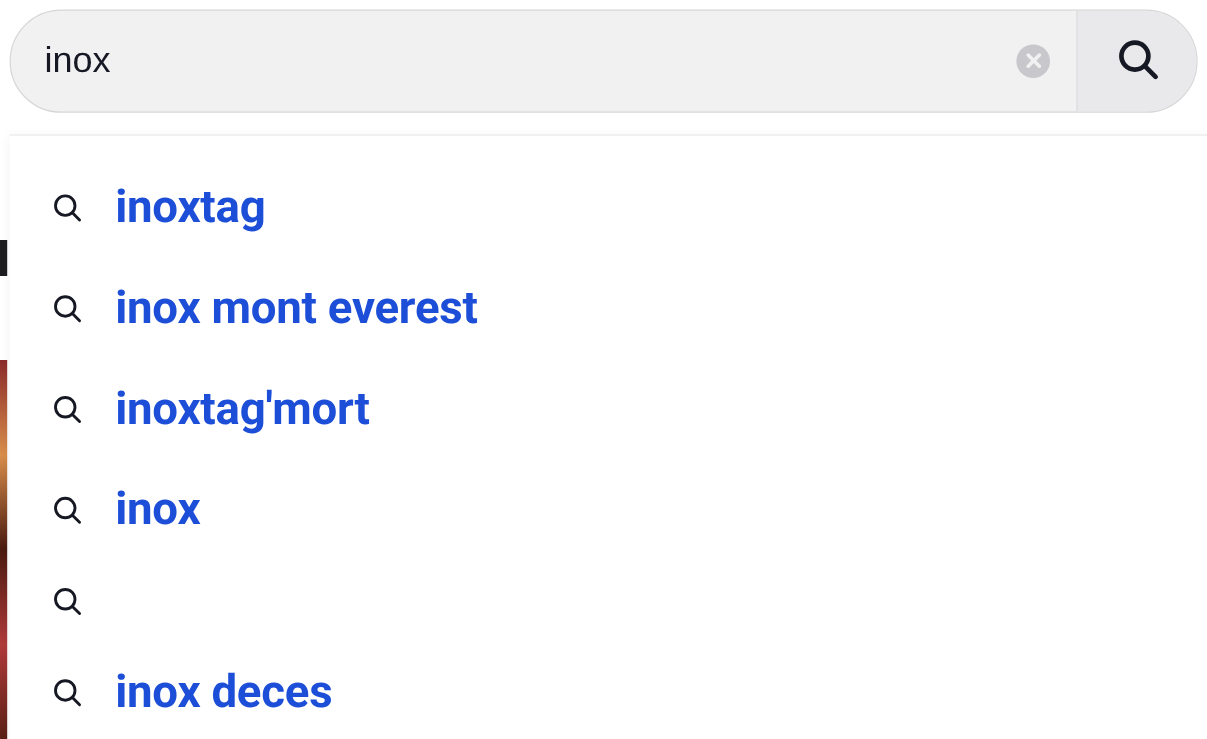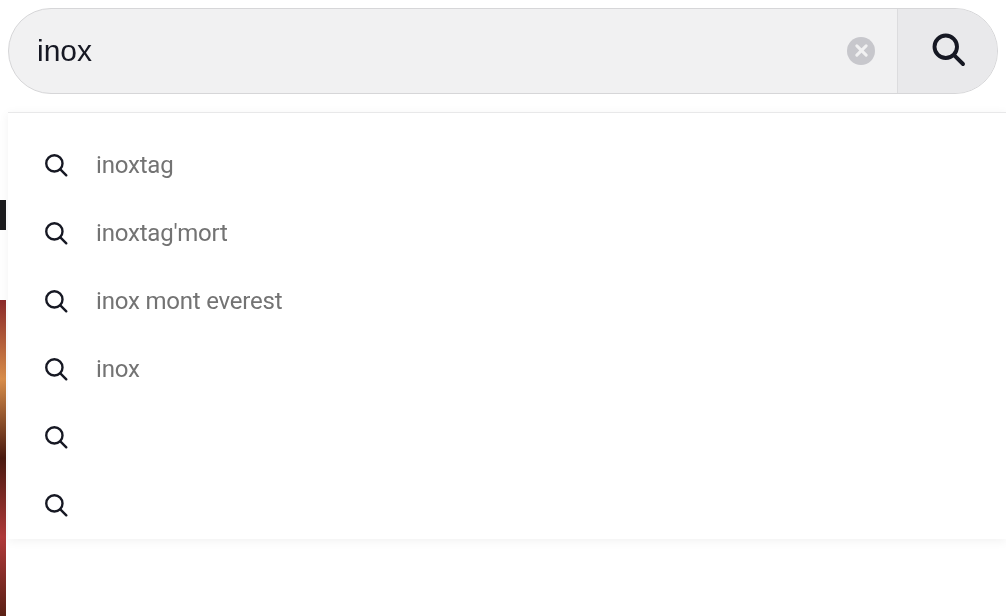--- a/index.html
+++ b/index.html
@@ -96,23 +96,23 @@
       flex-shrink: 0;
       display: flex;
       align-items: center;
       justify-content: center;
     }
     .suggestion-icon svg {
       width: 26px;
       height: 26px;
     }
     .suggestion-text {
-      font-size: 24px;
-      font-weight: 400;
-      color: #737373;
+      font-size: 38px;
+      font-weight: 700;
+      color: #1d4ed8;
       letter-spacing: -0.2px;
     }
     .left-edge-fragment {
       position: absolute;
       left: 0;
       top: 200px;
       width: 6px;
       height: 30px;
       background: #1d1d1f;
     }
@@ -160,49 +160,50 @@
     </span>
     <span class="suggestion-text">inoxtag</span>
   </div>
   <div class="suggestion-item">
     <span class="suggestion-icon">
       <svg viewBox="0 0 24 24" fill="none" stroke="#161823" stroke-width="2.2" stroke-linecap="round">
         <circle cx="10.5" cy="10.5" r="7.5"></circle>
         <line x1="16" y1="16" x2="21.5" y2="21.5"></line>
       </svg>
     </span>
+    <span class="suggestion-text">inox mont everest</span>
+  </div>
+  <div class="suggestion-item">
+    <span class="suggestion-icon">
+      <svg viewBox="0 0 24 24" fill="none" stroke="#161823" stroke-width="2.2" stroke-linecap="round">
+        <circle cx="10.5" cy="10.5" r="7.5"></circle>
+        <line x1="16" y1="16" x2="21.5" y2="21.5"></line>
+      </svg>
+    </span>
     <span class="suggestion-text">inoxtag'mort</span>
   </div>
   <div class="suggestion-item">
     <span class="suggestion-icon">
       <svg viewBox="0 0 24 24" fill="none" stroke="#161823" stroke-width="2.2" stroke-linecap="round">
         <circle cx="10.5" cy="10.5" r="7.5"></circle>
         <line x1="16" y1="16" x2="21.5" y2="21.5"></line>
       </svg>
     </span>
-    <span class="suggestion-text">inox mont everest</span>
-  </div>
-  <div class="suggestion-item">
-    <span class="suggestion-icon">
-      <svg viewBox="0 0 24 24" fill="none" stroke="#161823" stroke-width="2.2" stroke-linecap="round">
-        <circle cx="10.5" cy="10.5" r="7.5"></circle>
-        <line x1="16" y1="16" x2="21.5" y2="21.5"></line>
-      </svg>
-    </span>
     <span class="suggestion-text">inox</span>
   </div>
   <div class="suggestion-item">
     <span class="suggestion-icon">
       <svg viewBox="0 0 24 24" fill="none" stroke="#161823" stroke-width="2.2" stroke-linecap="round">
         <circle cx="10.5" cy="10.5" r="7.5"></circle>
         <line x1="16" y1="16" x2="21.5" y2="21.5"></line>
       </svg>
     </span>
   </div>
   <div class="suggestion-item">
     <span class="suggestion-icon">
       <svg viewBox="0 0 24 24" fill="none" stroke="#161823" stroke-width="2.2" stroke-linecap="round">
         <circle cx="10.5" cy="10.5" r="7.5"></circle>
         <line x1="16" y1="16" x2="21.5" y2="21.5"></line>
       </svg>
     </span>
+    <span class="suggestion-text">inox deces</span>
   </div>
 </div>
 
 </body></html>

